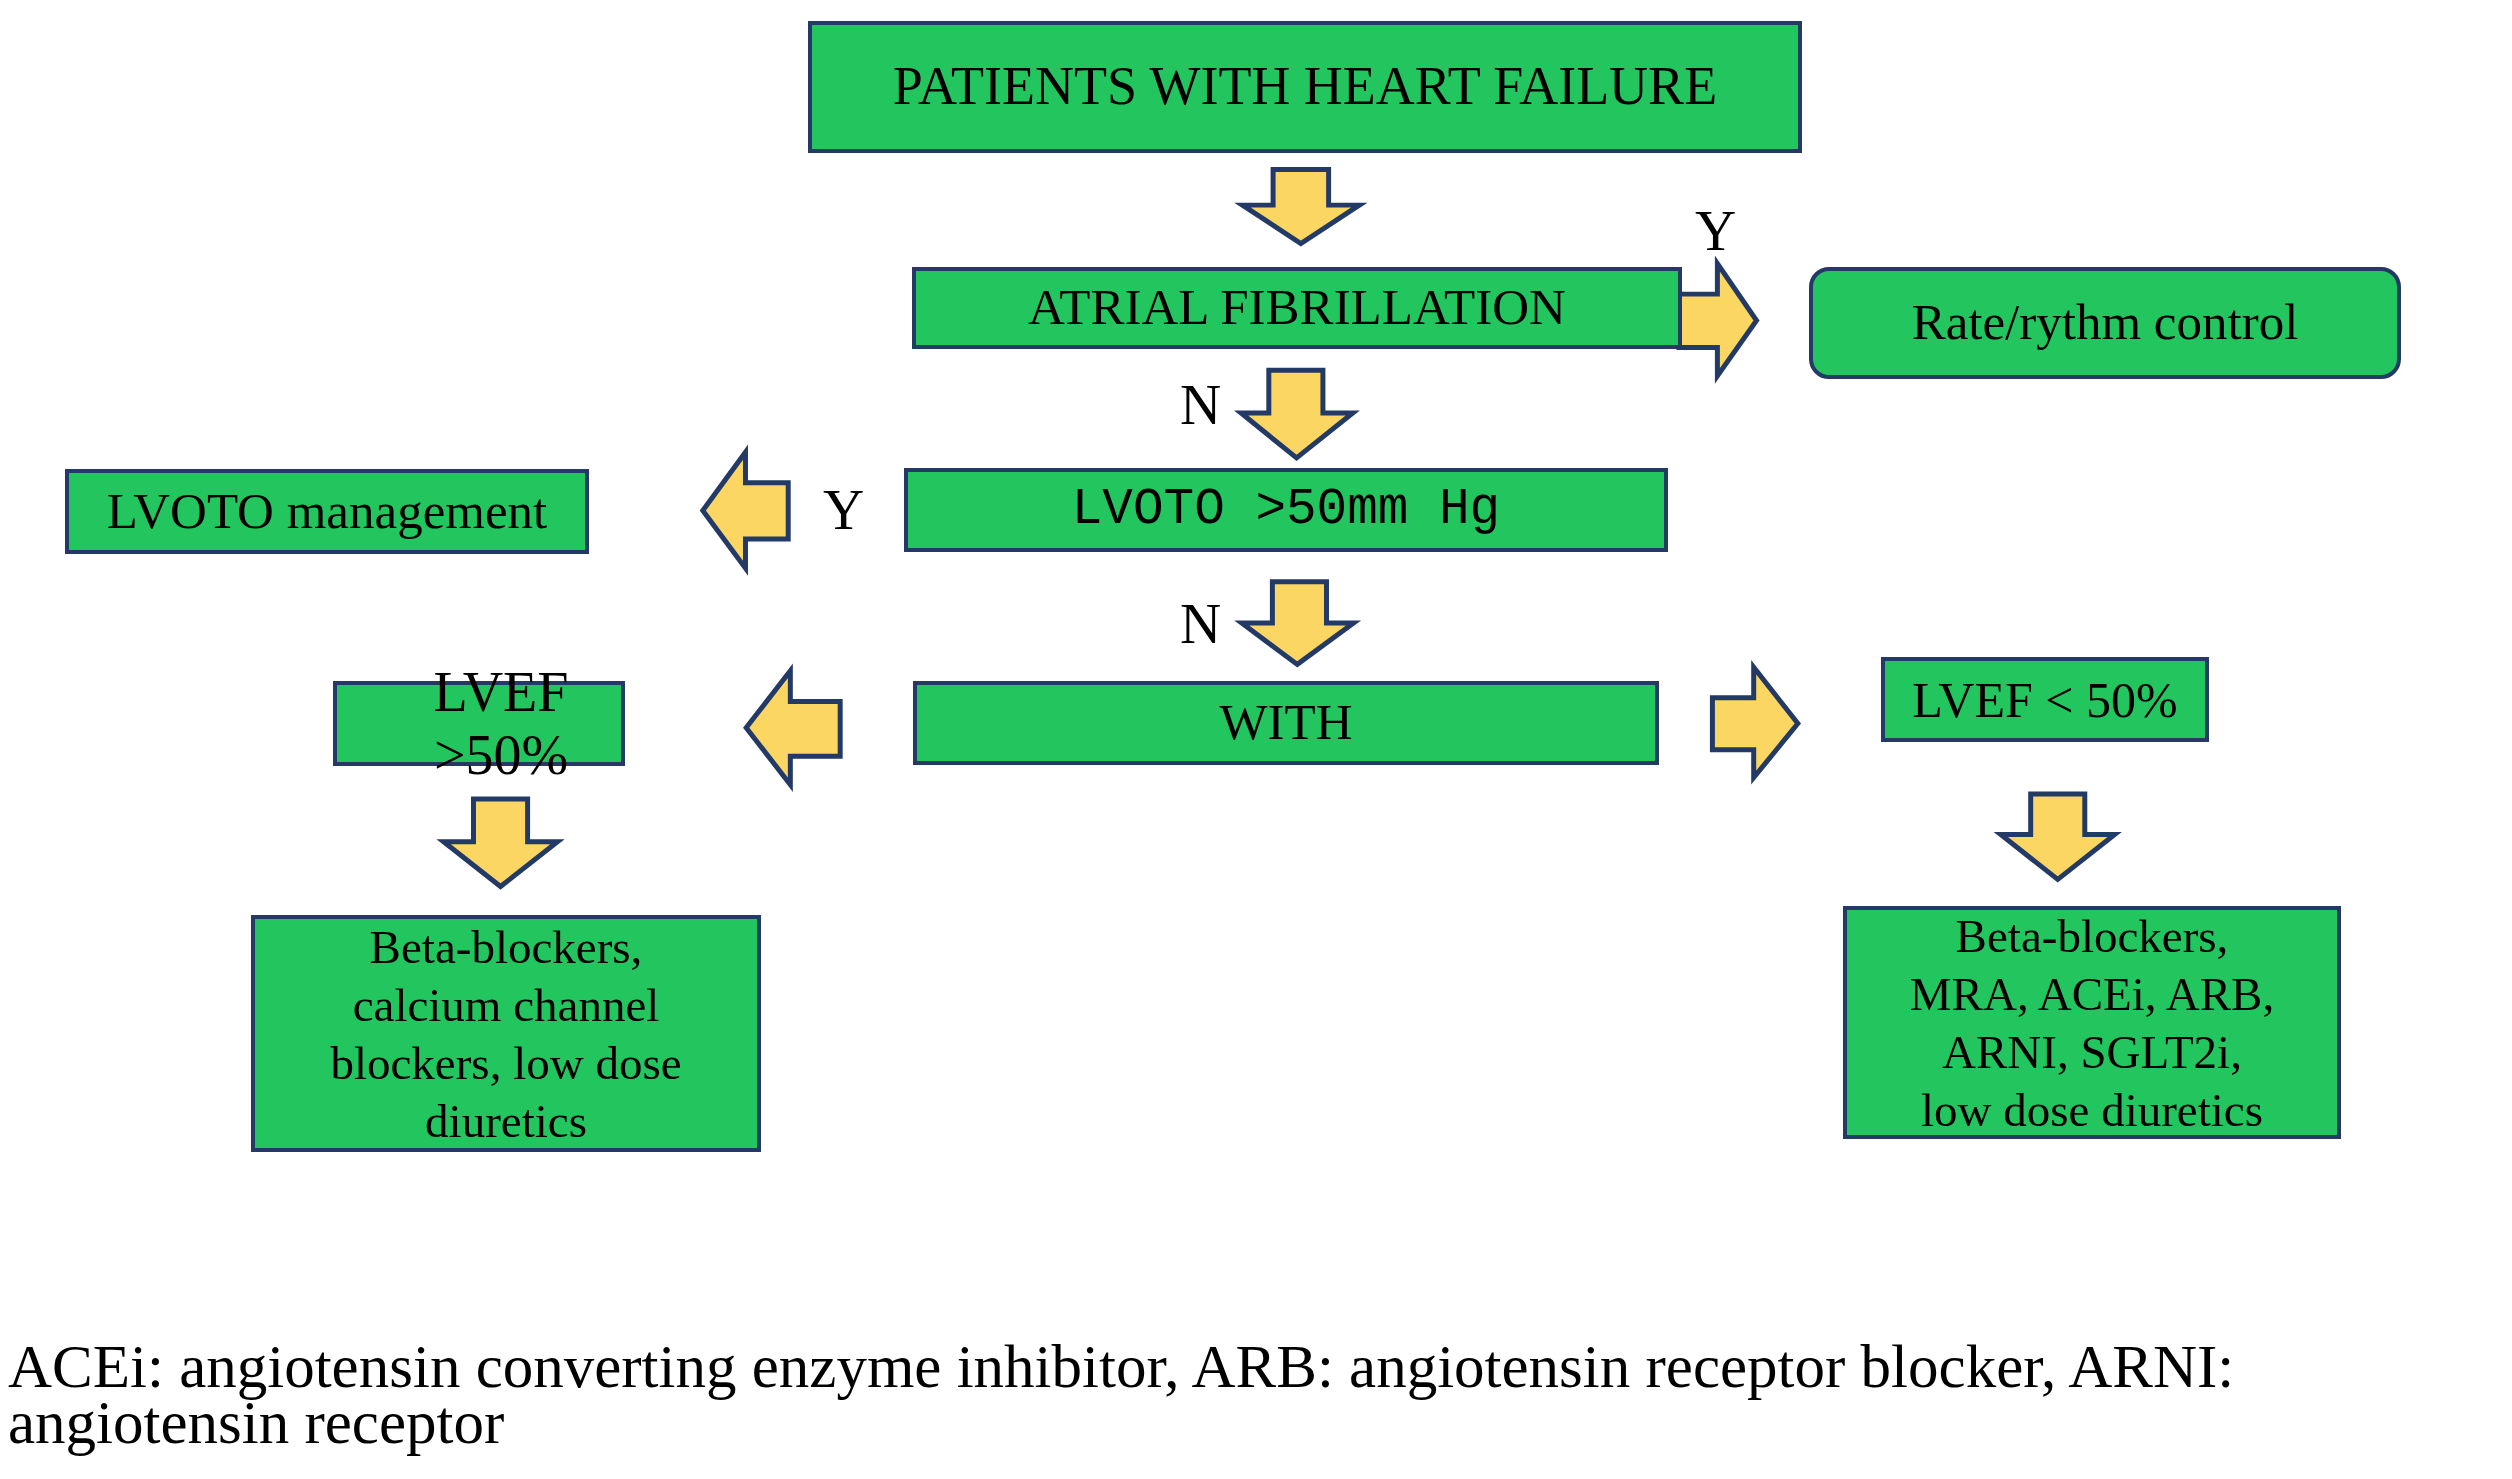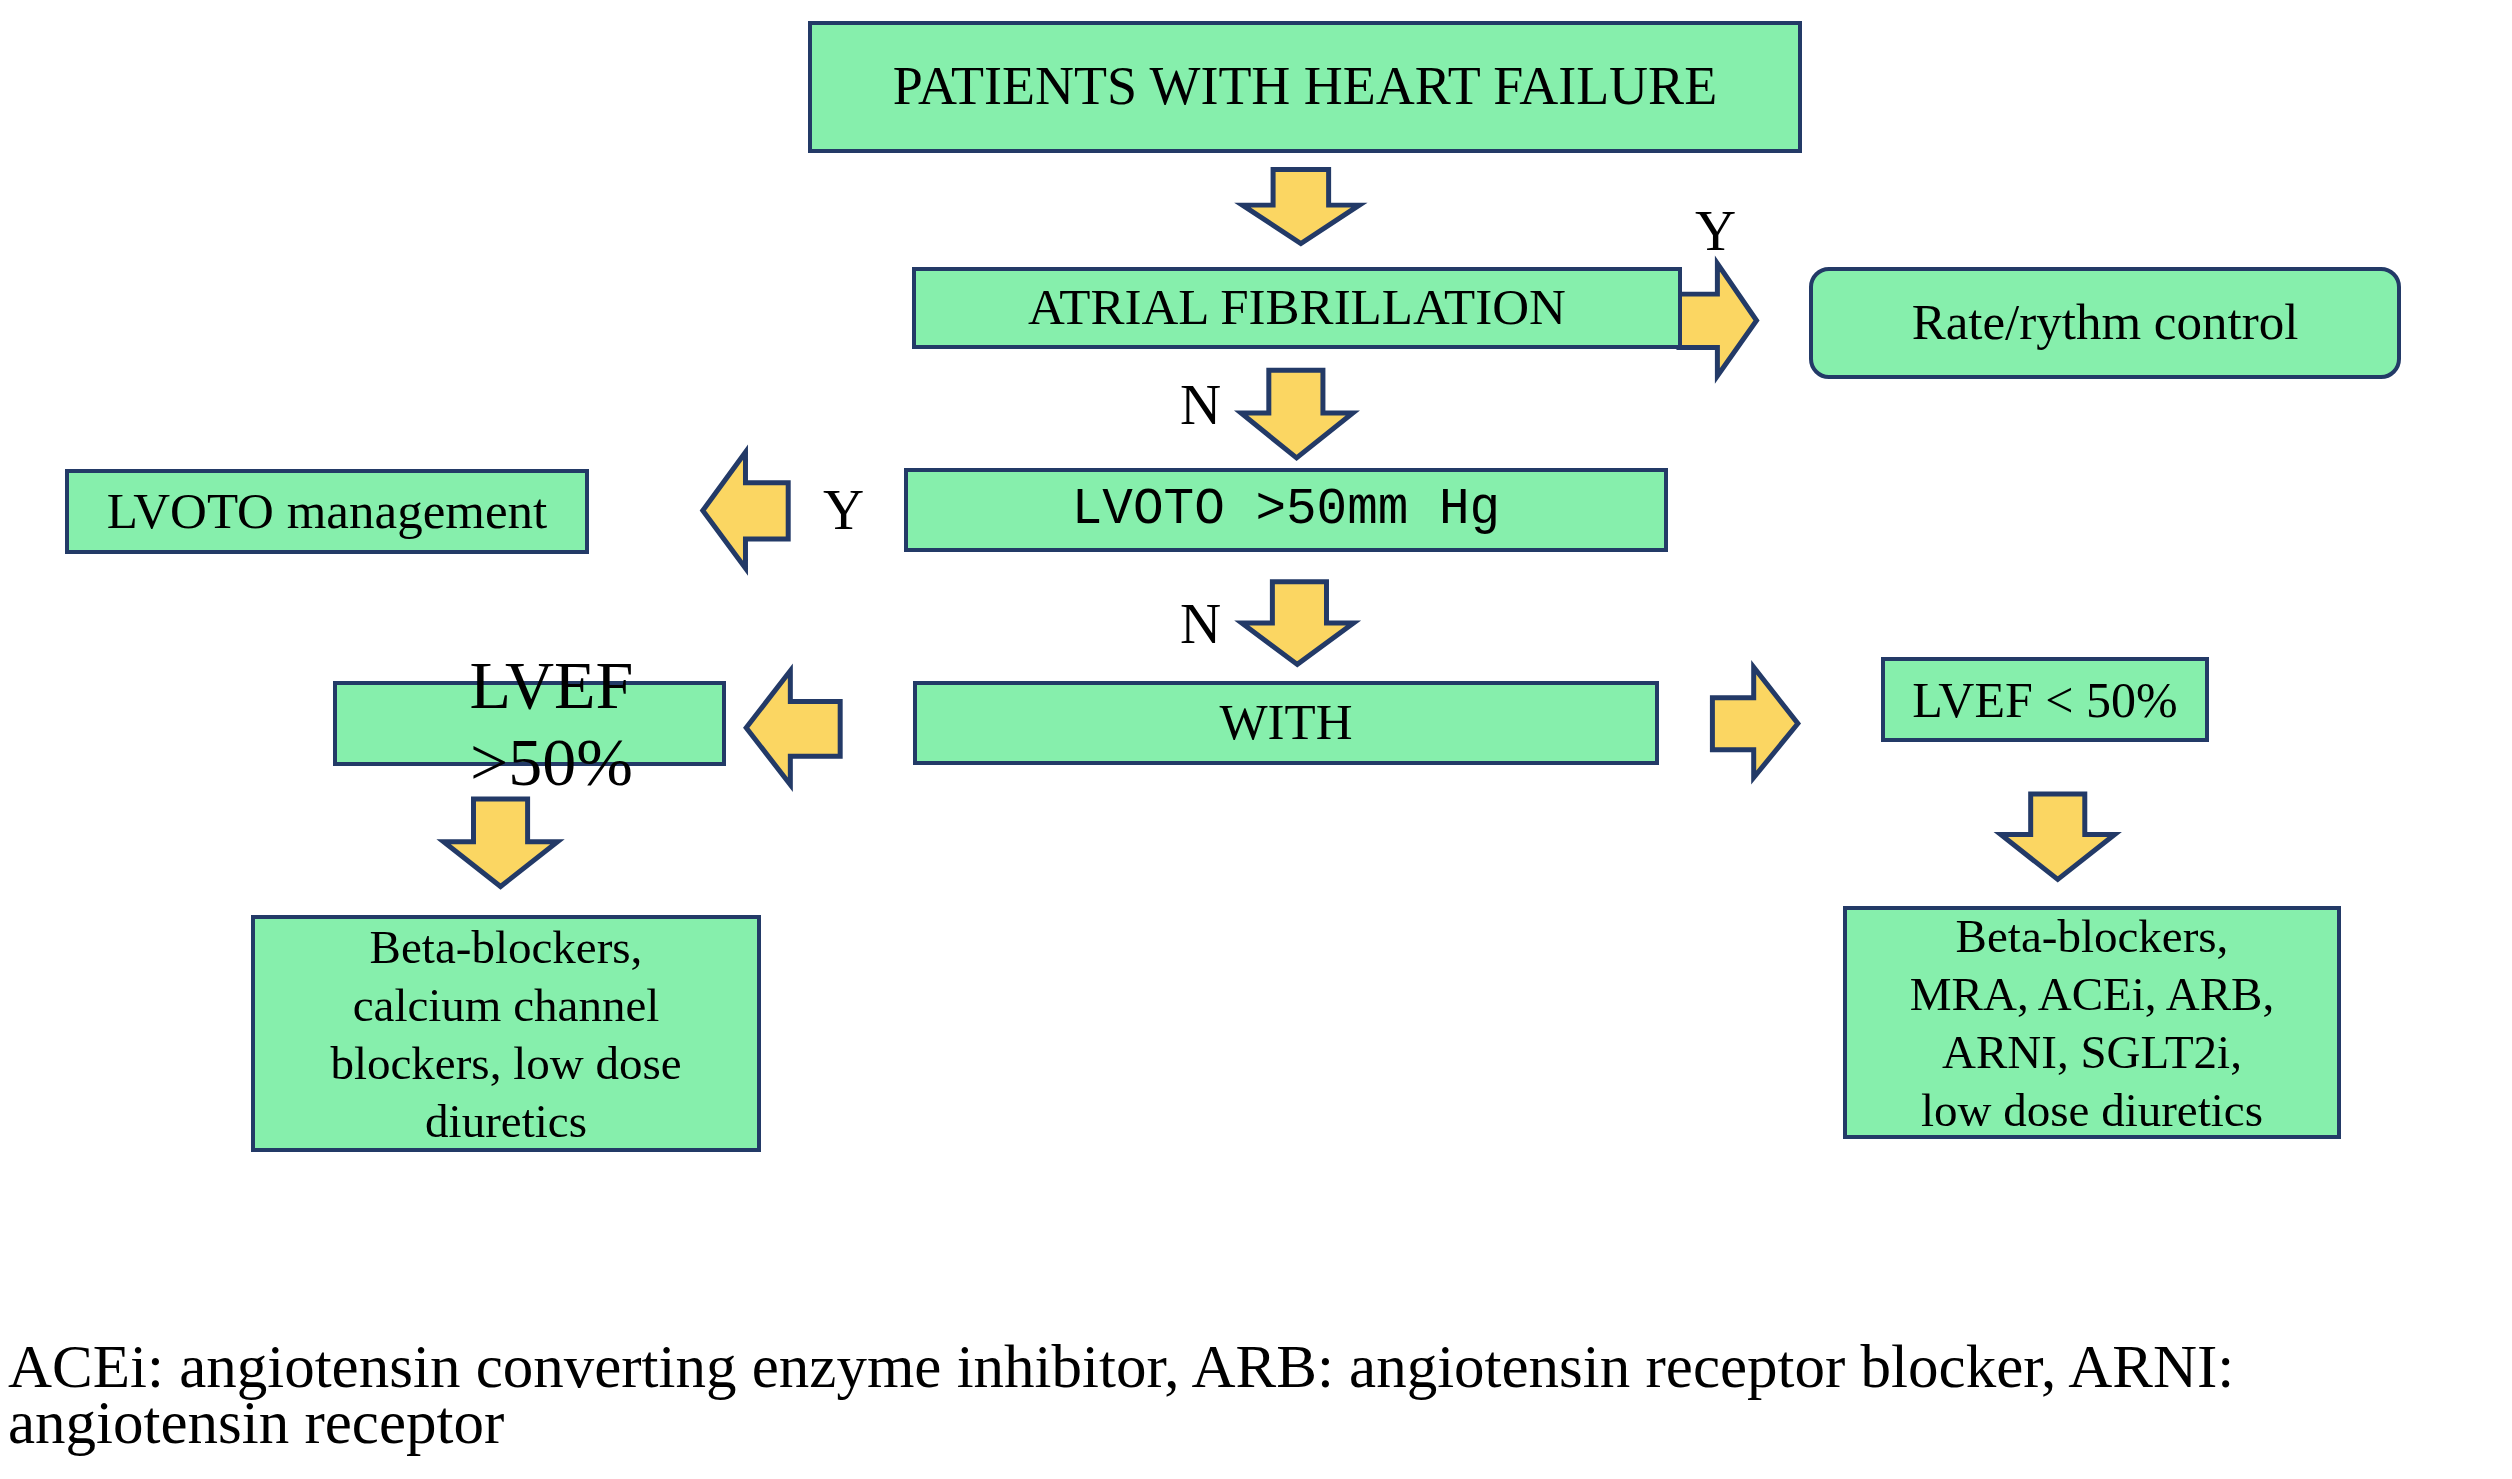--- a/index.html
+++ b/index.html
@@ -19,37 +19,37 @@
     z-index: 1;
   }
   .arrows-layer polygon {
     fill: #FBD662;
     stroke: #233A67;
     stroke-width: 7;
     stroke-linejoin: miter;
   }
   .node {
     position: absolute;
-    background: #86efac;
+    background: #22c55e;
     border: 4.3px solid #233A67;
     box-sizing: border-box;
     display: flex;
     align-items: center;
     justify-content: center;
     text-align: center;
     z-index: 2;
     white-space: pre-line;
     line-height: 1.12;
   }
   .b-patients { left: 808px; top: 20.7px;  width: 994px; height: 132px; font-size: 54px; }
   .b-afib     { left: 912px; top: 267px; width: 770px; height: 82px; font-size: 51px; }
   .b-rate     { left: 1809px; top: 267px; width: 592px;  height: 112px; font-size: 51px; border-radius: 20px; }
   .b-lvotomg  { left: 65px;   top: 469px; width: 524px;  height: 85px; font-size: 51px; }
   .b-lvoto    { left: 904px; top: 468px; width: 764px; height: 84px; font-size: 51px; font-family: Liberation Mono, monospace; }
-  .b-lvefgt   { left: 333px;  top: 681px; width: 393px;  height: 85px; font-size: 68px; padding-left: 44px; }
+  .b-lvefgt   { left: 333px;  top: 681px; width: 292px;  height: 85px; font-size: 56px; padding-left: 44px; }
   .b-lvef     { left: 913px; top: 681px; width: 746px; height: 84px; font-size: 51px; }
   .b-lveflt   { left: 1881px; top: 657px; width: 328px;  height: 85px; font-size: 50px; }
   .b-txleft   { left: 251px;  top: 915px; width: 510px; height: 237px; font-size: 47px; line-height: 58px; }
   .b-txright  { left: 1843px; top: 906px; width: 498px; height: 233px; font-size: 47px; line-height: 58px; }
   .branch-label {
     position: absolute;
     width: 85px;
     height: 71px;
     display: flex;
     align-items: center;

